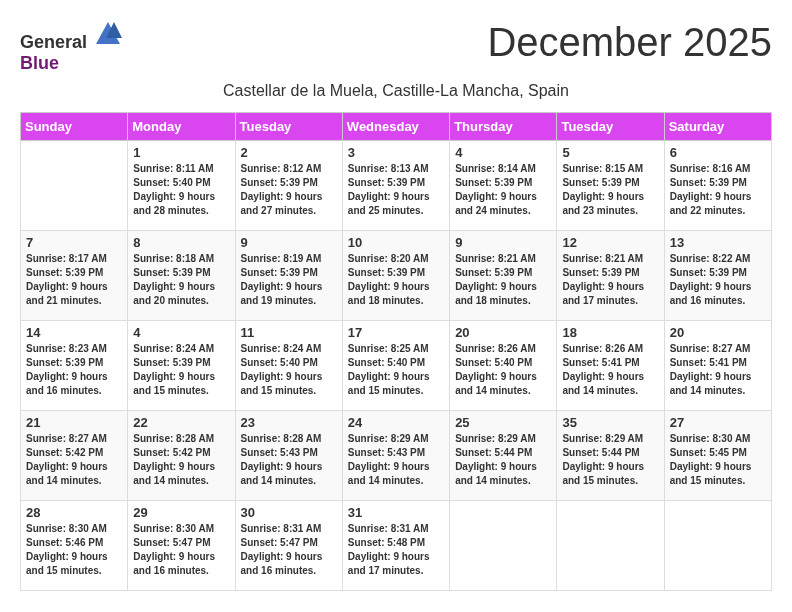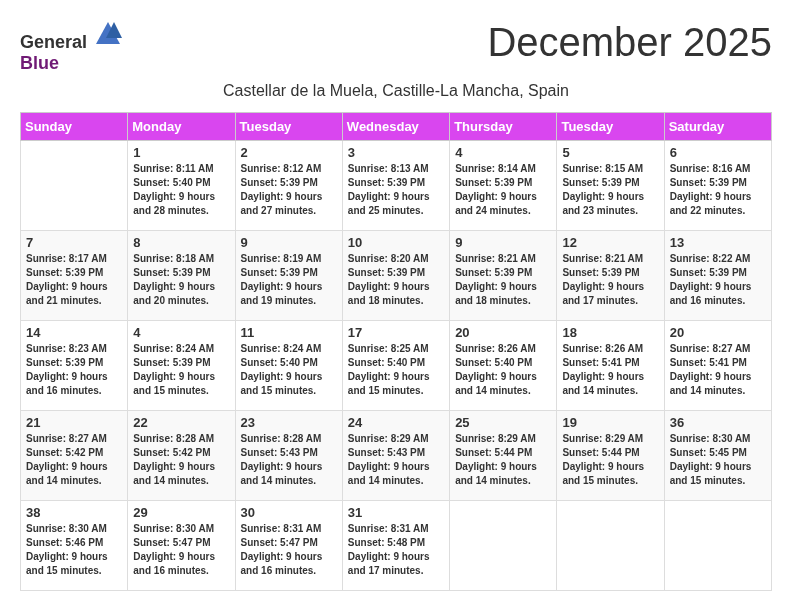--- a/index.html
+++ b/index.html
@@ -225,31 +225,31 @@
         </td>
         <td>
           <div class="day-number">24</div>
           <div class="day-info">Sunrise: 8:29 AM<br>Sunset: 5:43 PM<br>Daylight: 9 hours and 14 minutes.</div>
         </td>
         <td>
           <div class="day-number">25</div>
           <div class="day-info">Sunrise: 8:29 AM<br>Sunset: 5:44 PM<br>Daylight: 9 hours and 14 minutes.</div>
         </td>
         <td>
-          <div class="day-number">19</div>
+          <div class="day-number">35</div>
           <div class="day-info">Sunrise: 8:29 AM<br>Sunset: 5:44 PM<br>Daylight: 9 hours and 15 minutes.</div>
         </td>
         <td>
-          <div class="day-number">36</div>
+          <div class="day-number">27</div>
           <div class="day-info">Sunrise: 8:30 AM<br>Sunset: 5:45 PM<br>Daylight: 9 hours and 15 minutes.</div>
         </td>
       </tr>
       <tr>
         <td>
-          <div class="day-number">38</div>
+          <div class="day-number">28</div>
           <div class="day-info">Sunrise: 8:30 AM<br>Sunset: 5:46 PM<br>Daylight: 9 hours and 15 minutes.</div>
         </td>
         <td>
           <div class="day-number">29</div>
           <div class="day-info">Sunrise: 8:30 AM<br>Sunset: 5:47 PM<br>Daylight: 9 hours and 16 minutes.</div>
         </td>
         <td>
           <div class="day-number">30</div>
           <div class="day-info">Sunrise: 8:31 AM<br>Sunset: 5:47 PM<br>Daylight: 9 hours and 16 minutes.</div>
         </td>

